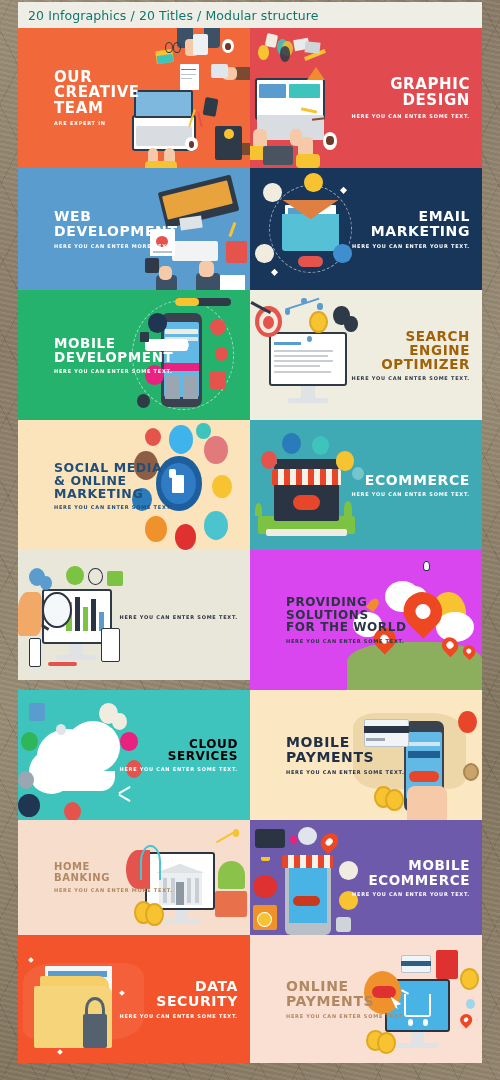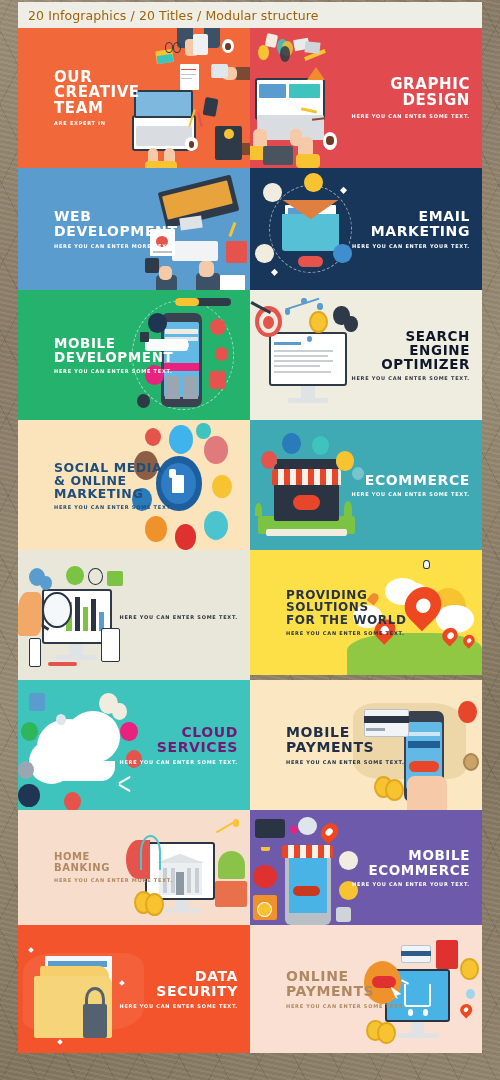--- a/index.html
+++ b/index.html
@@ -21,21 +21,21 @@
   #shot{ position:absolute; inset:0; }
 
   
   .header{
     position:absolute; left:18px; top:2px; width:464px; height:26px;
     background:#efeee6;
     display:flex; align-items:center;
     padding-left:10px;
   }
   .header-title{
-    font-size:12.5px; color:#a16207; letter-spacing:.1px;
+    font-size:12.5px; color:#0f766e; letter-spacing:.1px;
     font-family:"DejaVu Sans", sans-serif;
   }
 
   
   .grid{
     position:absolute; left:18px; top:28px; width:464px;
   }
   .row{ display:flex; width:464px; }
   .panel{
     width:232px; position:relative; overflow:hidden;
@@ -350,21 +350,21 @@
           <div class="sh circ" style="left:26%;top:14%;width:4%;height:5%;background:#5a9ccd"></div>
           <div class="sh circ" style="left:38%;top:6%;width:4%;height:5%;background:#5a9ccd"></div>
           <div class="sh circ" style="left:50%;top:10%;width:4%;height:5%;background:#5a9ccd"></div>
 
           <div class="sh coin" style="left:44%;top:16%;width:14%;height:17%"></div>
 
           <div class="sh circ" style="left:62%;top:12%;width:12%;height:15%;background:#2e3a48"></div>
           <div class="sh circ" style="left:70%;top:20%;width:10%;height:12%;background:#2e3a48"></div>
         </div>
         <div class="copy right">
-          <div class="title" style="font-size:13.5px;color:#0f172a">SEARCH
+          <div class="title" style="font-size:13.5px;color:#a16207">SEARCH
 ENGINE
 OPTIMIZER</div>
           <div class="sub" style="color:#323a46">HERE YOU CAN ENTER SOME TEXT.</div>
         </div>
       </div>
     </div>
 
     <div class="row">
 
       <div class="panel txt-left" style="height:130px;background:#fbe3bb">
@@ -437,21 +437,21 @@
           <div class="sh circ" style="left:8%;top:14%;width:12%;height:14%;background:#5a9ccd"></div>
           <div class="sh circ" style="left:16%;top:20%;width:9%;height:11%;background:#5a9ccd"></div>
           <div class="sh" style="left:0%;top:32%;width:18%;height:34%;background:#f2a968;border-radius:40% 20% 30% 10%"></div>
           <div class="sh" style="left:22%;top:86%;width:22%;height:3%;background:#e4534c;border-radius:2px"></div>
         </div>
         <div class="copy right">
           <div class="sub" style="color:#2a3442">HERE YOU CAN ENTER SOME TEXT.</div>
         </div>
       </div>
 
-      <div class="panel txt-left" style="height:125px;background:#fde047">
+      <div class="panel txt-left" style="height:140px;background:#d946ef">
         <div class="art r">
           <div class="sh" style="left:0%;top:66%;width:100%;height:34%;background:#7cc243;border-radius:42% 38% 0 0;opacity:.85"></div>
           <div class="sh circ" style="left:62%;top:30%;width:26%;height:30%;background:#f7c331"></div>
           <div class="sh cloudsh" style="left:28%;top:22%;width:26%;height:22%"></div>
           <div class="sh cloudsh" style="left:40%;top:26%;width:20%;height:18%"></div>
           <div class="sh cloudsh" style="left:66%;top:44%;width:28%;height:22%"></div>
           <div class="sh cloudsh" style="left:4%;top:44%;width:22%;height:18%"></div>
           <div class="sh pin" style="left:42%;top:30%;width:28%;height:28%">
             <i style="width:40%;height:40%"></i>
           </div>
@@ -491,21 +491,21 @@
           <div class="sh circ" style="left:2%;top:32%;width:13%;height:15%;background:#2fb55a"></div>
           <div class="sh circ" style="left:80%;top:54%;width:12%;height:14%;background:#e4534c"></div>
           <div class="sh circ" style="left:0%;top:62%;width:12%;height:14%;background:#9aa7b2"></div>
           <div class="sh circ" style="left:34%;top:86%;width:13%;height:15%;background:#e4534c"></div>
           <div class="sh circ" style="left:0%;top:80%;width:16%;height:18%;background:#1f3552"></div>
           <div class="sh circ" style="left:28%;top:26%;width:8%;height:9%;background:#dfe5ea"></div>
           <div class="sh" style="left:74%;top:76%;width:10%;height:2px;background:#fff;transform:rotate(-30deg)"></div>
           <div class="sh" style="left:74%;top:82%;width:10%;height:2px;background:#fff;transform:rotate(30deg)"></div>
         </div>
         <div class="copy right">
-          <div class="title" style="font-size:14px;color:#701a75">CLOUD
+          <div class="title" style="font-size:12px;color:#000000">CLOUD
 SERVICES</div>
           <div class="sub" style="color:#ffffff">HERE YOU CAN ENTER SOME TEXT.</div>
         </div>
       </div>
 
       <div class="panel txt-left" style="height:130px;background:#fbe8c2">
         <div class="art r">
           <div class="sh" style="left:4%;top:18%;width:84%;height:58%;background:rgba(226,200,150,.55);border-radius:20% 30% 16% 24%"></div>
           <div class="sh phone" style="left:42%;top:24%;width:30%;height:70%">
               <i style="top:12%;bottom:14%"></i>

